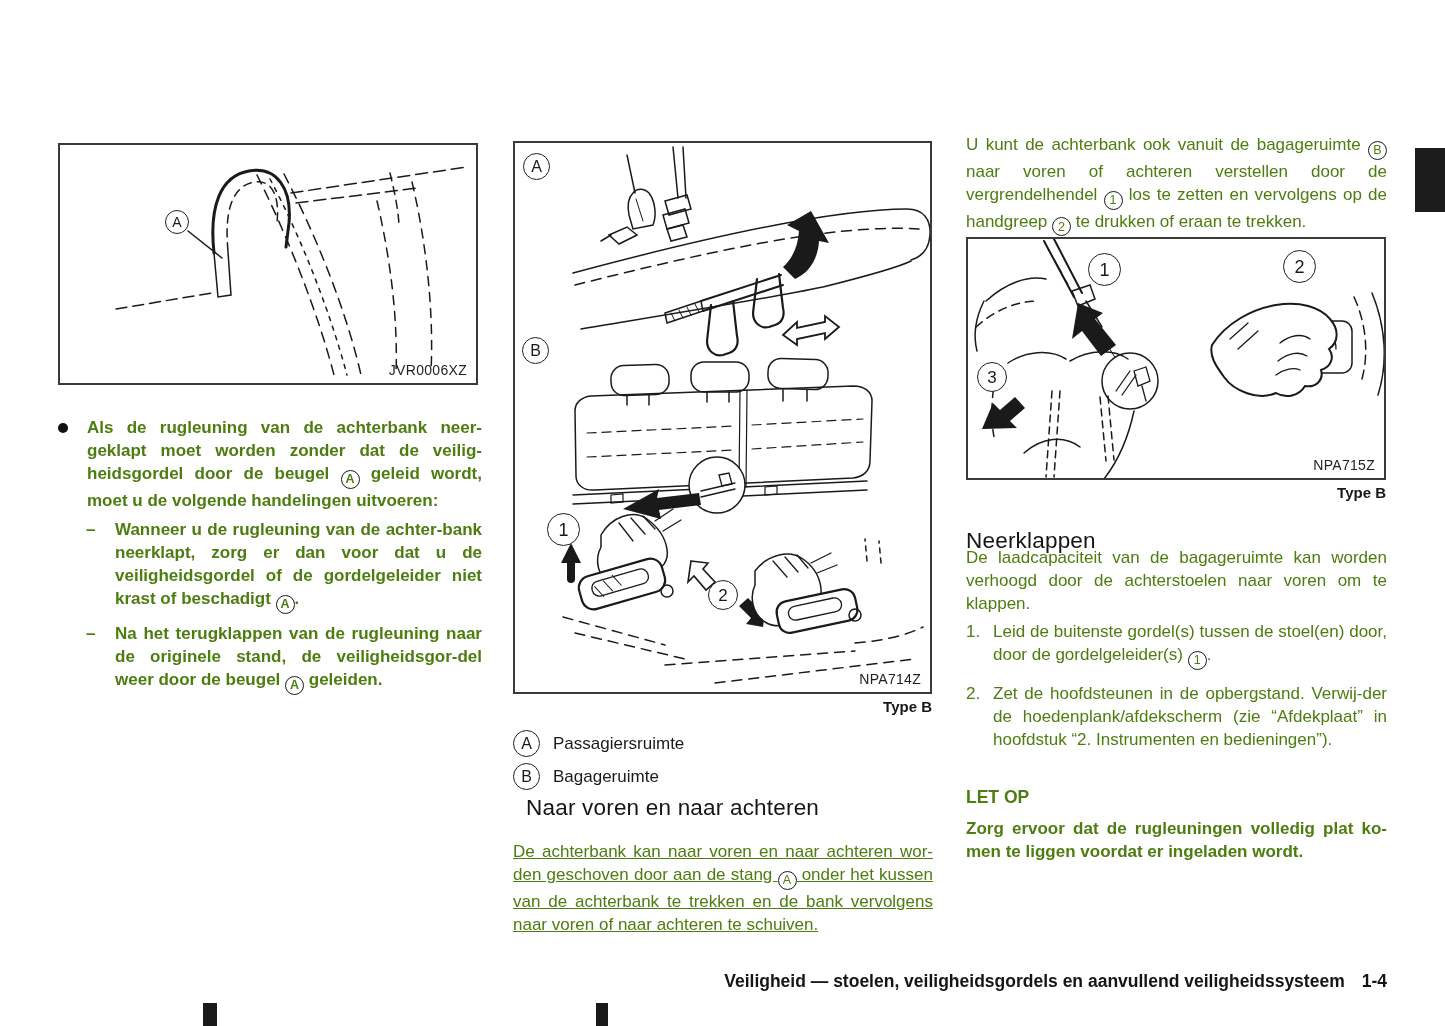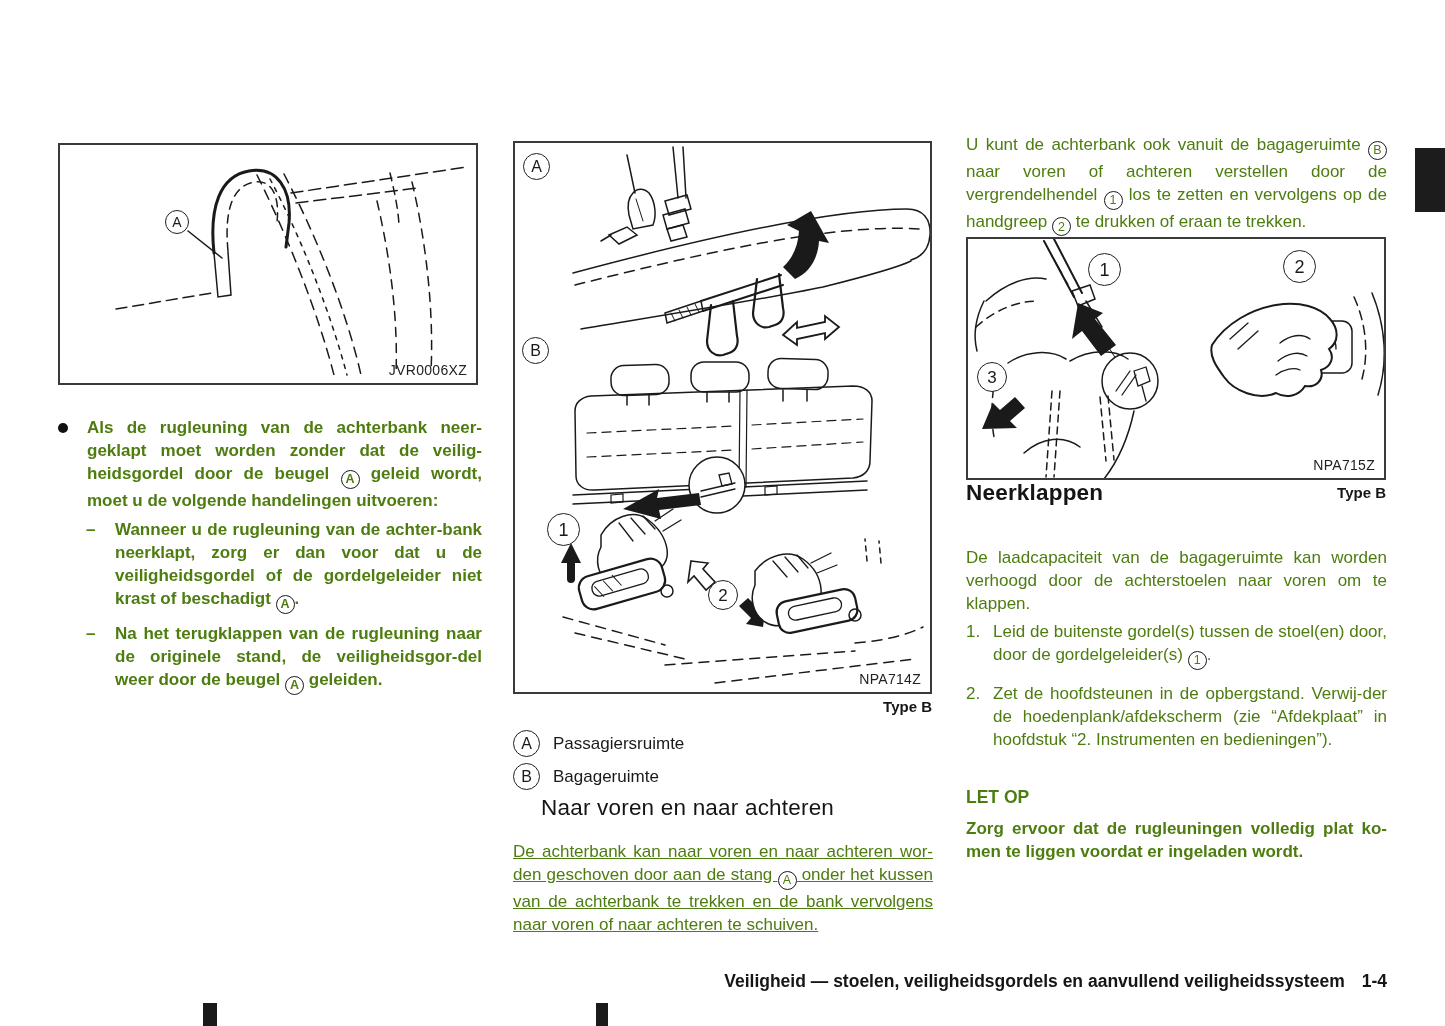--- a/index.html
+++ b/index.html
@@ -175,21 +175,21 @@
 
   <div class="legend-row" style="left:513px; top:730px;">
     <span class="legend-circ">A</span>
     <span class="legend-label">Passagiersruimte</span>
   </div>
   <div class="legend-row" style="left:513px; top:763px;">
     <span class="legend-circ">B</span>
     <span class="legend-label">Bagageruimte</span>
   </div>
 
-  <div class="heading" style="left:541px; top:795px;">Naar voren en naar achteren</div>
+  <div class="heading" style="left:526px; top:795px;">Naar voren en naar achteren</div>
   <div class="body-text" style="left:513px; top:840px; width:420px;text-decoration:underline;">De achterbank kan naar voren en naar achteren wor-den geschoven door aan de stang <span class="circ">A</span> onder het kussen van de achterbank te trekken en de bank vervolgens naar voren of naar achteren te schuiven.</div>
 
   <div class="body-text" style="left:966px; top:133px; width:421px;">U kunt de achterbank ook vanuit de bagageruimte <span class="circ">B</span> naar voren of achteren verstellen door de vergrendelhendel <span class="circ">1</span> los te zetten en vervolgens op de handgreep <span class="circ">2</span> te drukken of eraan te trekken.</div>
 
   <div class="fig-frame" style="left:966px; top:237px; width:420px; height:243px;">
     <svg width="416" height="239" viewBox="0 0 416 239">
       <g stroke="#1a1a1a" fill="none" stroke-width="1.5" stroke-linecap="round">
 
         <path d="M76,2 L106,58 M86,0 L114,54" stroke-width="2"></path>
         <path d="M80,10 L88,24 M86,20 L94,34 M92,32 L100,45" stroke-width="1"></path>
@@ -228,21 +228,21 @@
         <path d="M262,100 L280,84 M270,110 L290,92" stroke-width="1.3"></path>
       </g>
     </svg>
     <span class="fig-circ sz33" style="left:120px; top:14px;">1</span>
     <span class="fig-circ sz33" style="left:315px; top:11px;">2</span>
     <span class="fig-circ sz30" style="left:9px; top:123px;">3</span>
     <div class="fig-code">NPA715Z</div>
   </div>
   <div class="type-label" style="left:966px; top:484px; width:420px;">Type B</div>
 
-  <div class="heading" style="left:966px; top:480px;font-weight:bold;">Neerklappen</div>
+  <div class="heading" style="left:966px; top:528px;">Neerklappen</div>
   <div class="body-text" style="left:966px; top:546px; width:421px;">De laadcapaciteit van de bagageruimte kan worden verhoogd door de achterstoelen naar voren om te klappen.</div>
 
   <div class="body-text step" style="left:966px; top:620px; width:421px;">
     <span class="step-num">1.</span>
     <span>Leid de buitenste gordel(s) tussen de stoel(en) door, door de gordelgeleider(s) <span class="circ">1</span>.</span>
   </div>
   <div class="body-text step" style="left:966px; top:682px; width:421px;">
     <span class="step-num">2.</span>
     <span>Zet de hoofdsteunen in de opbergstand. Verwij-der de hoedenplank/afdekscherm (zie “Afdekplaat” in hoofdstuk “2. Instrumenten en bedieningen”).</span>
   </div>

